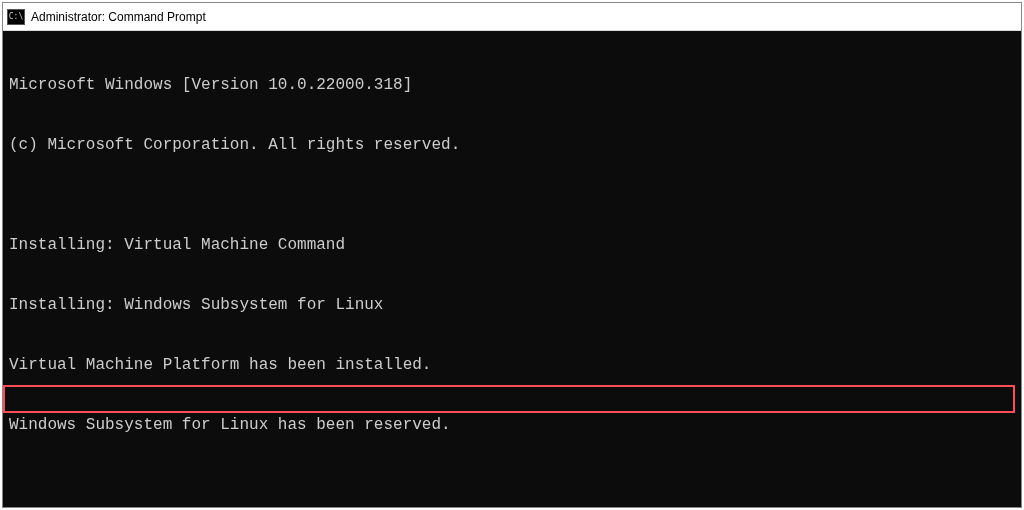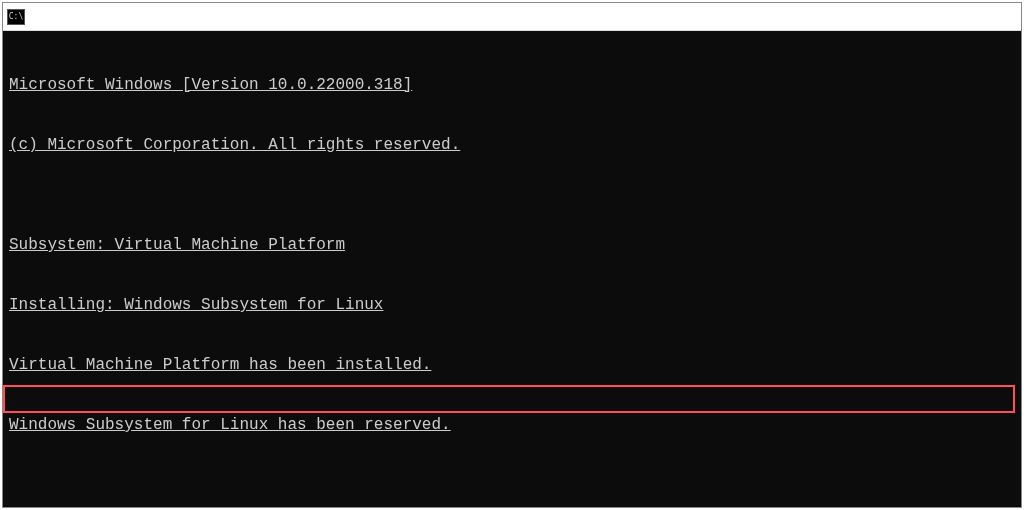--- a/index.html
+++ b/index.html
@@ -50,39 +50,40 @@
       background: #0c0c0c;
       padding: 4px 6px;
       font-family: Consolas, "Courier New", monospace;
       font-size: 16px;
       line-height: 20px;
       color: #cccccc;
       white-space: pre;
       overflow: hidden;
       position: relative;
     }
-    .line { display: block; text-decoration: underline; }
+    .line { display: block; }
     .highlight-box {
       position: absolute;
       border: 2px solid #ff4d5a;
       pointer-events: none;
     }
   </style>
 </head>
 <body>
 
 <div class="window">
   <div class="titlebar">
     <div class="titlebar-icon">C:\</div>
+    <div class="titlebar-text">Administrator: Command Prompt</div>
   </div>
   <div class="terminal">
     <span class="line">Microsoft Windows [Version 10.0.22000.318]</span>
     <span class="line">(c) Microsoft Corporation. All rights reserved.</span>
     <span class="line"></span>
-    <span class="line">Subsystem: Virtual Machine Platform</span>
+    <span class="line">Installing: Virtual Machine Command</span>
     <span class="line">Installing: Windows Subsystem for Linux</span>
     <span class="line">Virtual Machine Platform has been installed.</span>
     <span class="line">Windows Subsystem for Linux has been reserved.</span>
     
     
     
     
     
     
     

